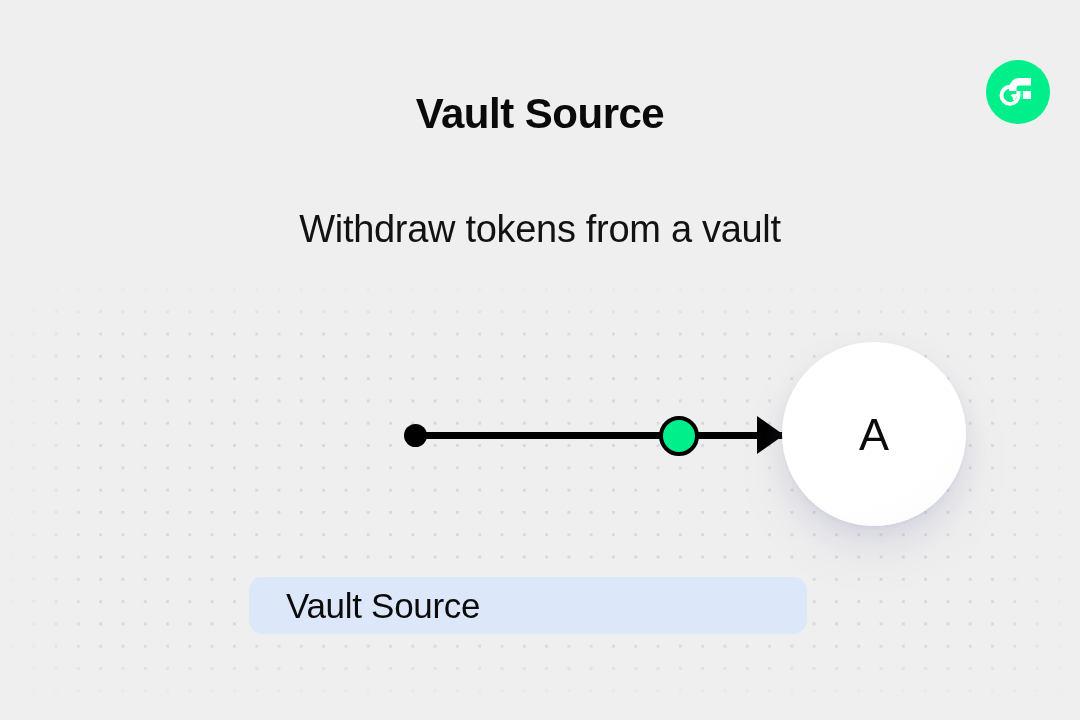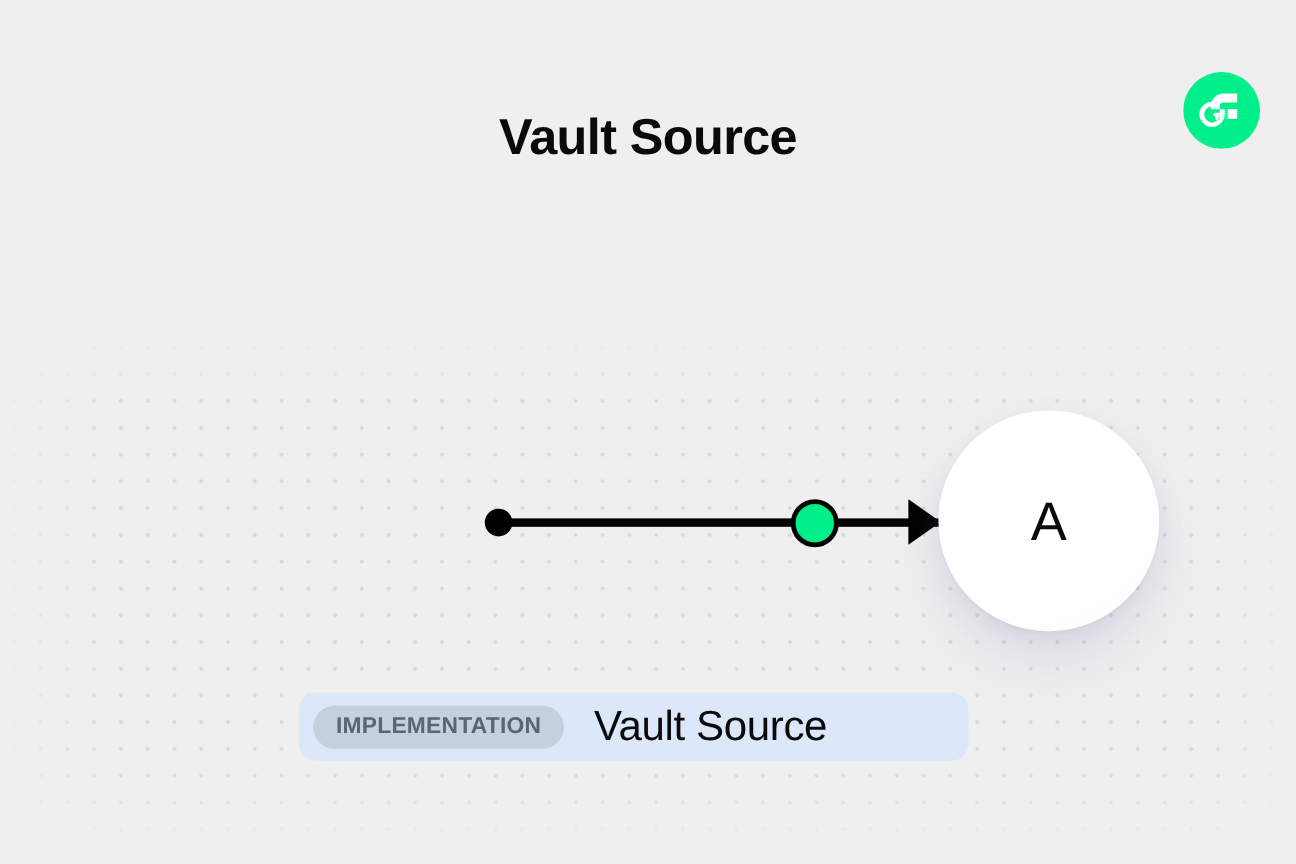--- a/index.html
+++ b/index.html
@@ -213,20 +213,21 @@
   }
 </style>
 </head>
 <body>
 
 <div id="stage">
 
   <div id="dot-grid"></div>
 
   <div id="page-title">Vault Source</div>
+  <div id="page-subtitle">Withdraw tokens from a vault</div>
 
   <div id="flow-logo">
     <svg width="64" height="64" viewBox="0 0 64 64" xmlns="http://www.w3.org/2000/svg">
       <circle cx="32" cy="32" r="32" fill="#00ef8b"></circle>
       <path d="M45 18 H33.5 a10.5 10.5 0 0 0 -10.5 10.5 V31 H30.5 V28.5 A3 3 0 0 1 33.5 25.5 H45 Z" fill="#ffffff"></path>
       <rect x="37" y="31" width="8" height="8" fill="#ffffff"></rect>
       <rect x="30.5" y="31" width="6.5" height="8" fill="#16ff99"></rect>
       <path d="M30.5 31 V37 a3 3 0 1 1 -3 -3 H30.5 M24 24.8 a10.5 10.5 0 1 0 10.5 10.5 V31 H30.5 V35.3 a6.5 6.5 0 1 1 -6.5 -6.5 Z" fill="#ffffff"></path>
       <circle cx="24" cy="39" r="3.1" fill="#00ef8b"></circle>
     </svg>
@@ -240,17 +241,16 @@
     <div class="edge-marker"></div>
     <div class="edge-arrow"></div>
 
     <div class="node-a">
       <span class="node-a-label">A</span>
     </div>
 
   </div>
 
   <div id="implementation-bar">
-    <span id="implementation-badge">IMPLEMENTATION</span>
     <span id="implementation-name">Vault Source</span>
   </div>
 
 </div>
 
 </body></html>

